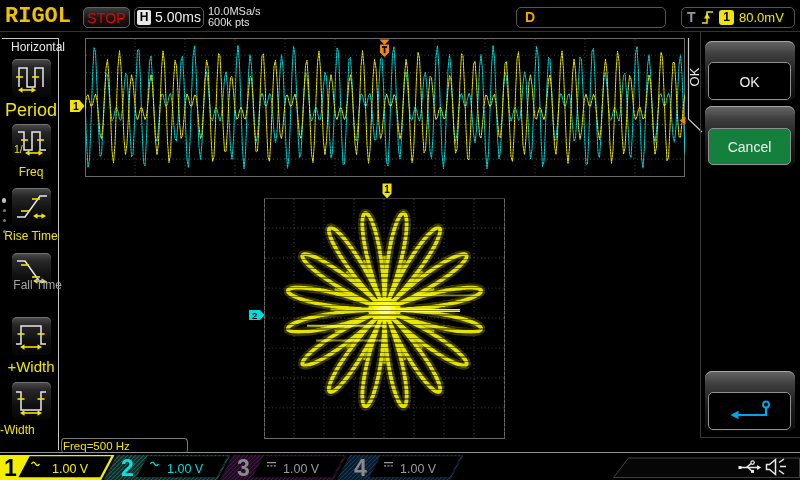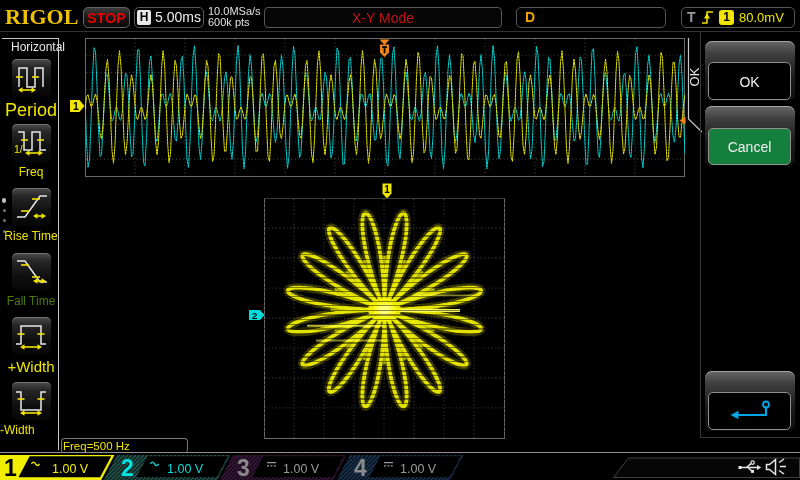--- a/index.html
+++ b/index.html
@@ -1,32 +1,30 @@
 <!DOCTYPE html>
 <html><head><meta charset="utf-8"><style>
 html,body{margin:0;padding:0;background:#000;}
 #scr{position:relative;width:800px;height:480px;background:#000;overflow:hidden;
 font-family:'Liberation Sans',sans-serif;}
 #scr div{box-sizing:border-box;}
 </style></head><body>
 <div id="scr">
 
-<div style="position:absolute;left:5px;top:4px;font-family:Liberation Serif, serif;font-weight:bold;
+<div style="position:absolute;left:5px;top:4px;font-family:Liberation Mono, monospace;font-weight:bold;
 font-size:22px;color:#eec200">RIGOL</div>
 <div style="position:absolute;left:83px;top:7px;width:47px;height:21px;border:1px solid #636363;border-radius:5px;
 background:linear-gradient(180deg,#3c3c3c,#161616 55%,#0a0a0a);text-align:center;line-height:20px;
-font-size:14px;font-weight:bold;color:#e80000;letter-spacing:.2px">STOP</div>
+font-size:14px;font-weight:normal;color:#e80000;letter-spacing:.2px">STOP</div>
 <div style="position:absolute;left:134px;top:7px;width:70px;height:21px;border:1px solid #585858;border-radius:5px;background:#000">
   <div style="position:absolute;left:2px;top:2px;width:14px;height:15px;border-radius:2px;background:#e8e8e8;
   text-align:center;line-height:15px;font-size:12px;font-weight:bold;color:#000">H</div>
   <div style="position:absolute;left:20px;top:1px;font-size:14px;color:#f0f0f0">5.00ms</div>
 </div>
 <div style="position:absolute;left:208px;top:6px;font-size:11px;line-height:10.5px;color:#e0e0e0">10.0MSa/s<br>600k pts</div>
-<div style="position:absolute;left:264px;top:7px;width:238px;height:21px;border:1px solid #565656;border-radius:4px;
-background:#060606;text-align:center;line-height:20px;font-size:14px;color:#c41414">X-Y Mode</div>
 <div style="position:absolute;left:516px;top:7px;width:150px;height:21px;border:1px solid #565656;border-radius:5px;background:#000">
   <div style="position:absolute;left:8px;top:1px;font-size:14px;font-weight:bold;color:#f5a300">D</div>
 </div>
 <div style="position:absolute;left:681px;top:7px;width:114px;height:21px;border:1px solid #565656;border-radius:5px;background:#000">
   <div style="position:absolute;left:5px;top:1px;font-size:14px;font-weight:bold;color:#9a9a9a">T</div>
   <svg width="14" height="19" viewBox="0 0 14 19" style="position:absolute;left:19px;top:0">
     <path d="M1 15 H6 V4 H12" fill="none" stroke="#f0e400" stroke-width="1.5"></path>
     <path d="M6 5 l-3 5.5 h6 Z" fill="#f0e400"></path>
   </svg>
   <div style="position:absolute;left:37px;top:2px;width:15px;height:15px;border-radius:3px;background:#f0e400;
@@ -75,21 +73,21 @@
     <div style="position:absolute;left:12px;top:253px;width:39px;height:38px;border-radius:5px;background:linear-gradient(180deg,#4c4c4c 0%,#262626 22%,#101010 60%,#050505 100%);box-shadow:inset 0 1px 0 rgba(160,160,160,.5)">
       <svg width="39" height="38" viewBox="0 0 39 38" style="position:absolute;left:0;top:0">
         <path d="M5 8 H13 L28 29 H35" fill="none" stroke="#e8e8e8" stroke-width="1.5"></path>
         <line x1="9" y1="12" x2="17" y2="12" stroke="#f0e400" stroke-width="1.6"></line>
         <line x1="20" y1="24" x2="28" y2="24" stroke="#f0e400" stroke-width="1.6"></line>
         <line x1="23.5" y1="28" x2="31.5" y2="28" stroke="#f0e400" stroke-width="1.6"></line>
         <path d="M21 28 l4.5 -2.8 v5.6 Z" fill="#f0e400"></path>
         <path d="M34 28 l-4.5 -2.8 v5.6 Z" fill="#f0e400"></path>
       </svg>
     </div>
-    <div style="position:absolute;left:0;top:294px;width:62px;text-align:center;font-size:12px;color:#4d7c0f">Fall Time</div>
+    <div style="position:absolute;left:0;top:278px;width:62px;text-align:right;font-size:12px;color:#a3a3a3">Fall Time</div>
     <div style="position:absolute;left:12px;top:317px;width:39px;height:38px;border-radius:5px;background:linear-gradient(180deg,#4c4c4c 0%,#262626 22%,#101010 60%,#050505 100%);box-shadow:inset 0 1px 0 rgba(160,160,160,.5)">
       <svg width="39" height="38" viewBox="0 0 39 38" style="position:absolute;left:0;top:0">
         <path d="M4 27 H9 V9 H29 V27 H34" fill="none" stroke="#e8e8e8" stroke-width="1.5"></path>
         <line x1="5.5" y1="17" x2="12.5" y2="17" stroke="#f0e400" stroke-width="1.6"></line>
         <line x1="25.5" y1="17" x2="32.5" y2="17" stroke="#f0e400" stroke-width="1.6"></line>
         <line x1="10.5" y1="30" x2="27.5" y2="30" stroke="#f0e400" stroke-width="1.6"></line>
         <path d="M8 30 l4.5 -2.8 v5.6 Z" fill="#f0e400"></path>
         <path d="M30 30 l-4.5 -2.8 v5.6 Z" fill="#f0e400"></path>
       </svg>
     </div>

